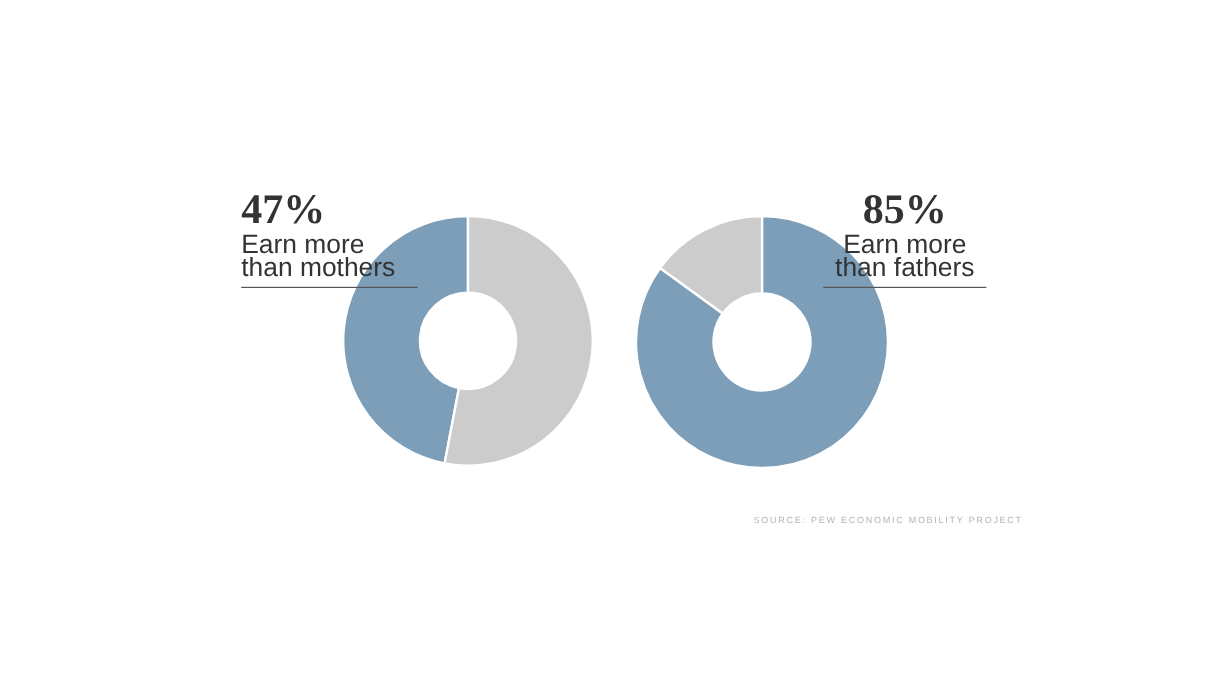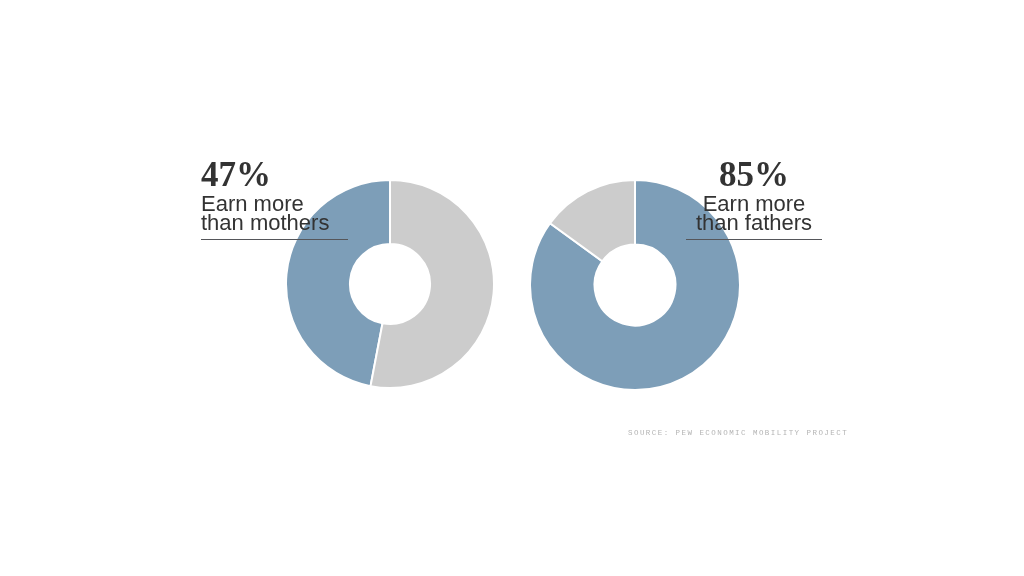--- a/index.html
+++ b/index.html
@@ -74,21 +74,21 @@
     text-align: center;
     width: 136px;
   }
   #callout-right .rule { width: 136px; }
 
   
   #source-line {
     position: absolute;
     left: 628px;
     top: 429px;
-    font-family: Liberation Mono, monospace;
+    font-family: Liberation Sans, sans-serif;
     font-size: 7.5px;
     letter-spacing: 1.45px;
     color: #b4b4b4;
     white-space: nowrap;
     text-transform: uppercase;
   }
 </style>
 </head>
 <body>
 

